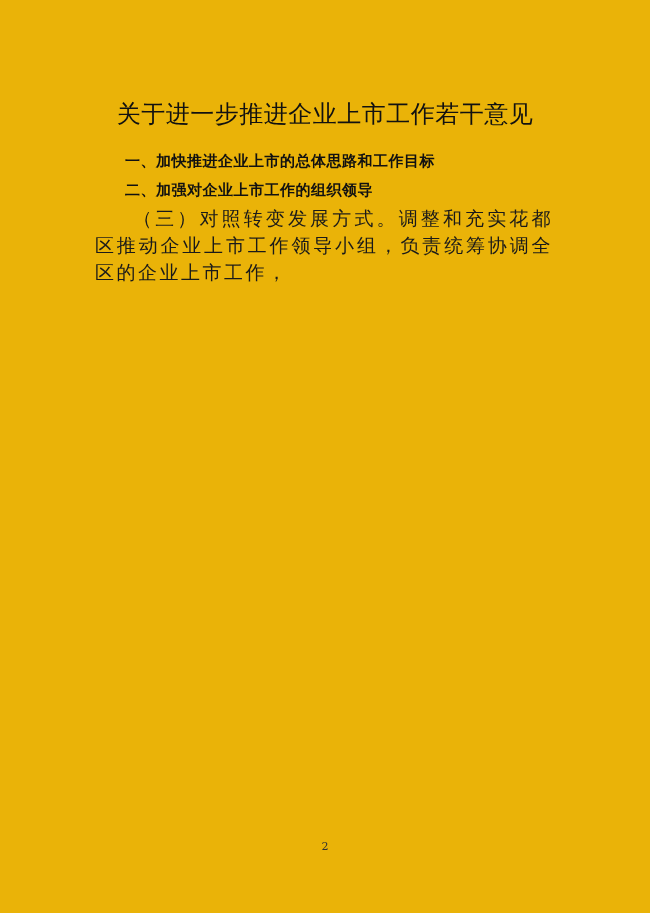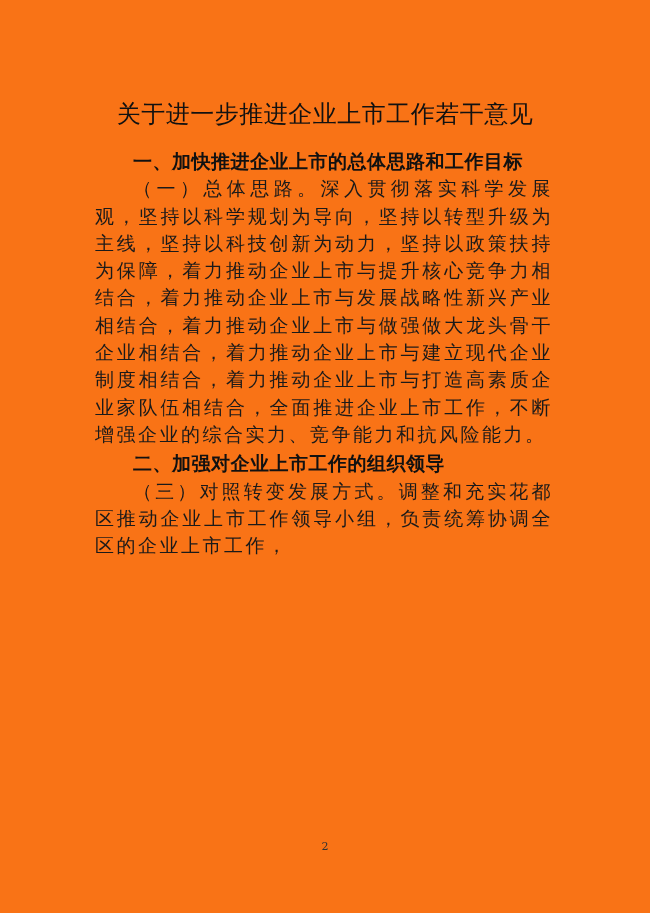--- a/index.html
+++ b/index.html
@@ -12,21 +12,21 @@
     height: 913px;
     position: relative;
     overflow: hidden;
     font-family: "DejaVu Serif", "Liberation Serif", serif;
     color: #1a1a1a;
   }
   .page {
     position: absolute;
     left: 0; top: 0;
     width: 650px; height: 913px;
-    background: #f97316;
+    background: #eab308;
   }
   .title {
     position: absolute;
     left: 0;
     width: 650px;
     top: 82px;
     text-align: center;
     font-family: "DejaVu Sans", "Liberation Sans", sans-serif;
     font-size: 24px;
     line-height: 32px;
@@ -49,21 +49,21 @@
     text-indent: 2em;
     text-align: justify;
   }
   .para.gap-before {
     margin-top: 7px;
   }
   .heading {
     margin: 2px 0 0 0;
     text-indent: 2em;
     font-family: "DejaVu Sans", "Liberation Sans", sans-serif;
-    font-size: 19px;
+    font-size: 15px;
     letter-spacing: 0.5px;
     font-weight: bold;
     color: #111;
   }
   .sub-lead {
     letter-spacing: 2.5px;
   }
   .page-number {
     position: absolute;
     left: 0;
@@ -79,21 +79,20 @@
 
 <div class="page">
 
   <h1 class="title">关于进一步推进企业上市工作若干意见</h1>
 
   <div class="body-text">
 
 
     <p class="heading">一、加快推进企业上市的总体思路和工作目标</p>
 
-    <p class="para"><span class="sub-lead">（一）总体思路。</span><span>深入贯彻落实科学发展观，坚持以科学规划为导向，坚持以转型升级为主线，坚持以科技创新为动力，坚持以政策扶持为保障，着力推动企业上市与提升核心竞争力相结合，着力推动企业上市与发展战略性新兴产业相结合，着力推动企业上市与做强做大龙头骨干企业相结合，着力推动企业上市与建立现代企业制度相结合，着力推动企业上市与打造高素质企业家队伍相结合，全面推进企业上市工作，不断增强企业的综合实力、竞争能力和抗风险能力。</span></p>
 
 
     <p class="heading">二、加强对企业上市工作的组织领导</p>
 
     <p class="para"><span class="sub-lead">（三）对照转变发展方式。</span><span>调整和充实花都区推动企业上市工作领导小组，负责统筹协调全区的企业上市工作，</span></p>
 
   </div>
 
   <div class="page-number">2</div>
 

